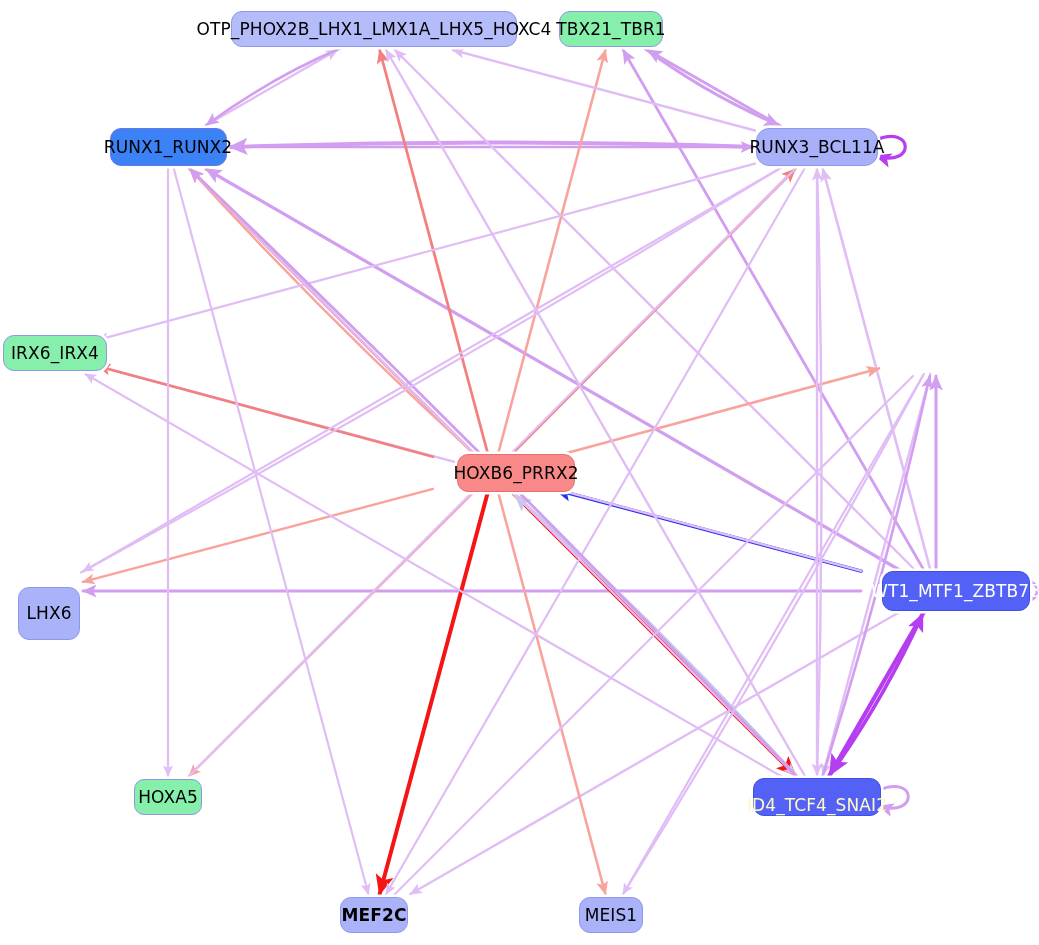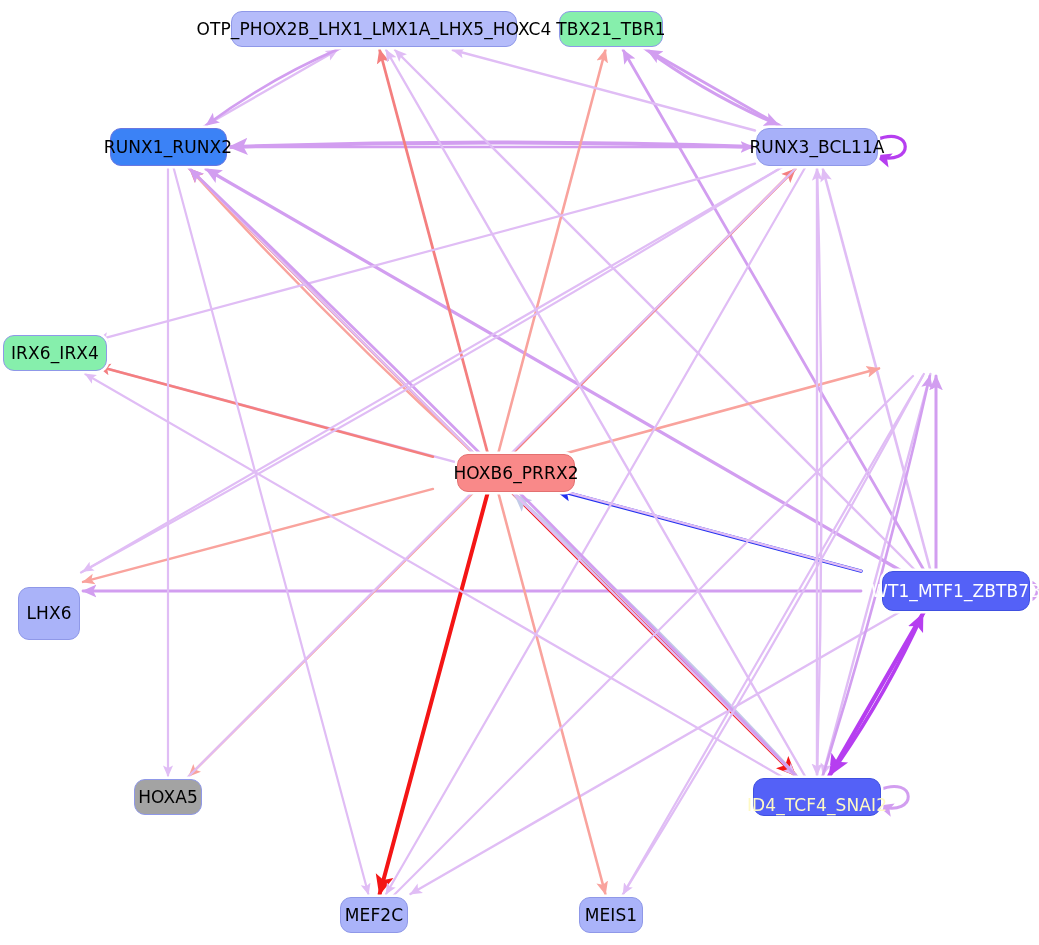--- a/index.html
+++ b/index.html
@@ -259,26 +259,26 @@
       </div>
       <div class="gnode" style="left: 457px; top: 454px; width: 118px; height: 38px; background: rgb(249, 137, 137); border-color: rgb(227, 112, 112);">
         <span class="nlabel" style="color: rgb(0, 0, 0);">HOXB6_PRRX2</span>
       </div>
       <div class="gnode" style="left: 18px; top: 573px; width: 62px; height: 53px; background: rgb(170, 179, 249); border-color: rgb(143, 152, 232); margin-top: 14px;">
         <span class="nlabel" style="color: rgb(0, 0, 0);">LHX6</span>
       </div>
       <div class="gnode" style="left: 862px; top: 571px; width: 148px; height: 40px; background: rgb(84, 97, 247); border-color: rgb(64, 80, 224); margin-left: 20px;">
         <span class="nlabel" style="color: rgb(255, 255, 255);">WT1_MTF1_ZBTB7B</span>
       </div>
-      <div class="gnode" style="left: 134px; top: 779px; width: 68px; height: 36px; background: #a3a3a3; border-color: rgb(143, 152, 232);">
+      <div class="gnode" style="left: 134px; top: 779px; width: 68px; height: 36px; background: #86efac; border-color: rgb(143, 152, 232); border-radius: 10px;">
         <span class="nlabel" style="color: rgb(0, 0, 0);">HOXA5</span>
       </div>
       <div class="gnode" style="left: 753px; top: 778px; width: 128px; height: 38px; background: rgb(84, 97, 247); border-color: rgb(64, 80, 224);">
         <span class="nlabel" style="color: #fef9c3; margin-top: 16px;">ID4_TCF4_SNAI2</span>
       </div>
-      <div class="gnode" style="left: 340px; top: 897px; width: 68px; height: 36px; background: rgb(170, 179, 249); border-color: rgb(143, 152, 232);">
+      <div class="gnode" style="left: 340px; top: 897px; width: 68px; height: 36px; background: rgb(170, 179, 249); border-color: rgb(143, 152, 232); font-weight: bold;">
         <span class="nlabel" style="color: rgb(0, 0, 0);">MEF2C</span>
       </div>
       <div class="gnode" style="left: 579px; top: 897px; width: 64px; height: 36px; background: rgb(170, 179, 249); border-color: rgb(143, 152, 232);">
         <span class="nlabel" style="color: rgb(0, 0, 0);">MEIS1</span>
       </div>
     </div>
 </div>
 
 </body></html>

